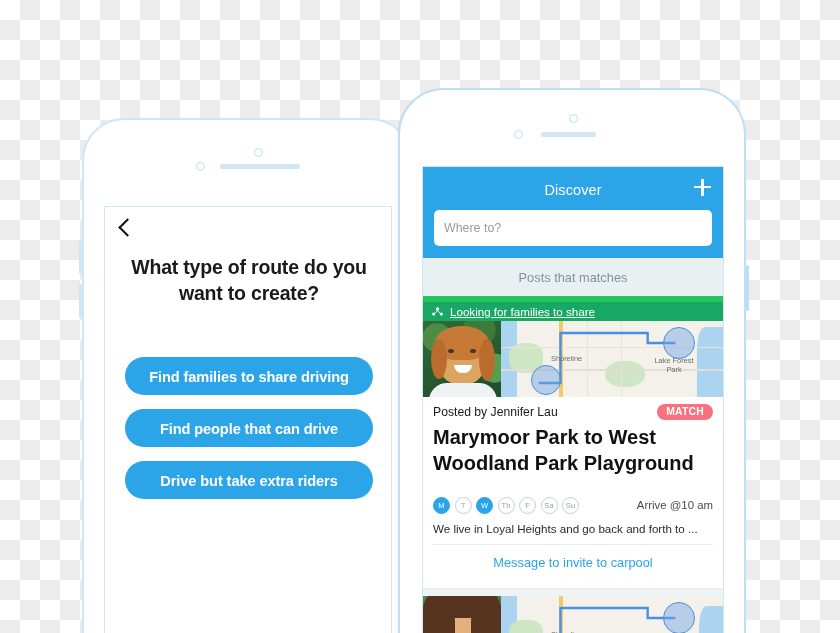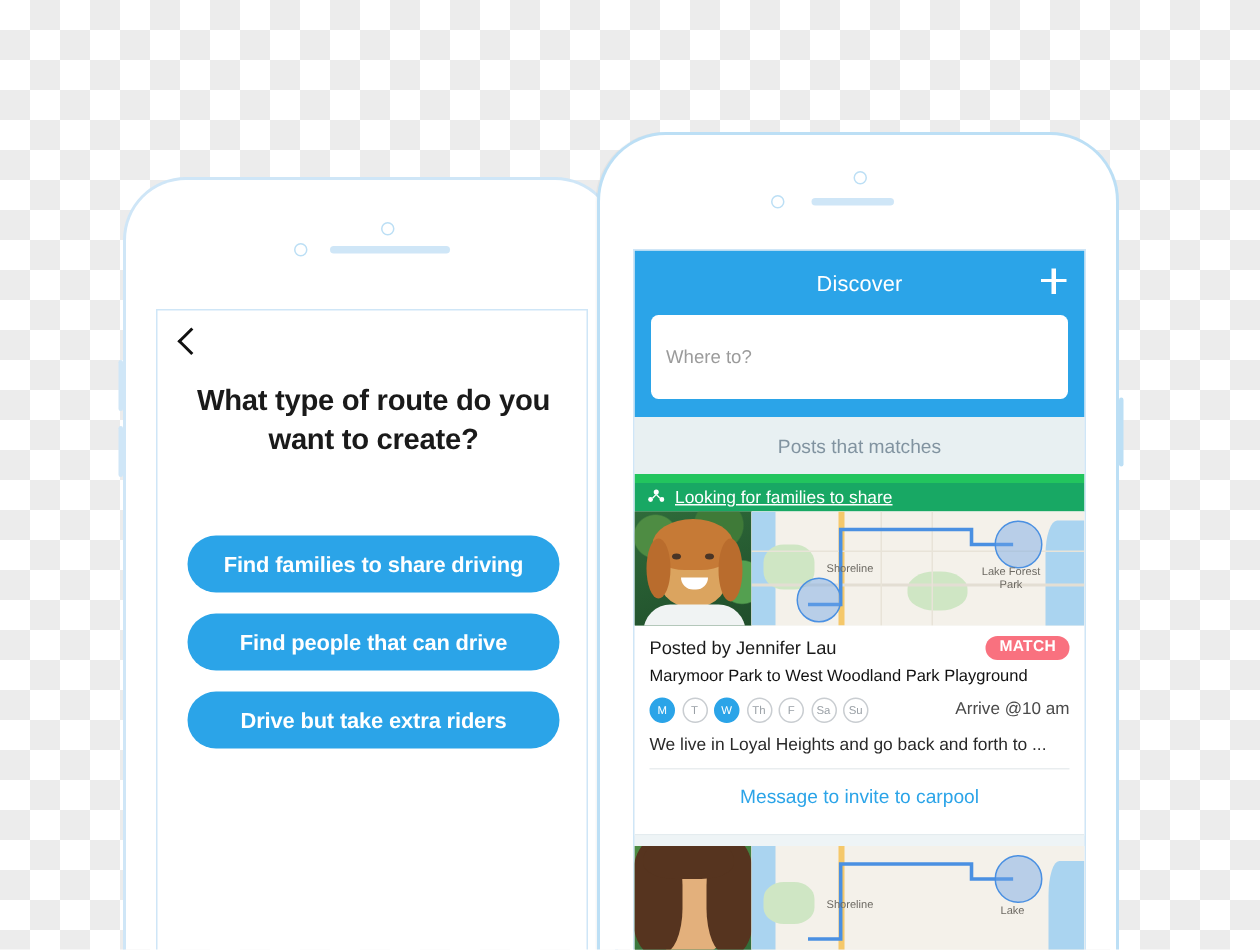--- a/index.html
+++ b/index.html
@@ -62,21 +62,21 @@
   .plus-icon{
     position:absolute;right:12px;top:12px;width:17px;height:17px;cursor:pointer;
   }
   .plus-icon:before,.plus-icon:after{
     content:"";position:absolute;background:#fff;
   }
   .plus-icon:before{left:0;top:7px;width:17px;height:2.2px;}
   .plus-icon:after{top:0;left:7.4px;height:17px;width:2.2px;}
   .search-box{
     margin-top:11px;background:#fff;border-radius:5px;height:28px;line-height:28px;
-    padding:14px 10px;color:#9b9b9b;font-size:12.4px;cursor:text;
+    padding:4px 10px;color:#9b9b9b;font-size:12.4px;cursor:text;
   }
   .posts-band{
     background:#e8f0f2;text-align:center;color:#8193a0;font-size:12.8px;
     padding:12px 0 11px;border-bottom:6px solid #22c55e;
   }
 
   .card{background:#fff;margin-bottom:7px;border-bottom:1px solid #e4ecef;}
   .card-head{height:19px;line-height:19px;padding:0 0 0 9px;color:#fff;font-size:11.6px;text-decoration:underline;}
   .card-head.green{background:#18a864;}
   .card-head.blue{background:#2ba4e8;}
@@ -90,21 +90,21 @@
   .map-area{flex:1;position:relative;overflow:hidden;background:#f2efe9;}
 
   .card-body{padding:7px 10px 9px;}
   .posted-row{display:flex;align-items:center;justify-content:space-between;margin-bottom:4px;}
   .posted-by{font-size:12.2px;color:#1a1a1a;}
   .posted-by b{font-weight:normal;}
   .match-badge{
     background:#f9717f;color:#fff;font-size:10.4px;font-weight:bold;
     border-radius:9px;padding:2px 9px 2.5px;letter-spacing:0.2px;
   }
-  .route-title{font-size:11px;font-weight:normal;color:#111;line-height:1.3;margin-bottom:7px;}
+  .route-title{font-size:20px;font-weight:bold;color:#111;line-height:1.3;margin-bottom:21px;}
   .days-row{display:flex;align-items:center;justify-content:space-between;margin-bottom:8px;}
   .days{display:flex;gap:4.5px;}
   .day{
     width:17px;height:17px;border-radius:50%;box-sizing:border-box;
     font-size:7.6px;display:flex;align-items:center;justify-content:center;
     border:1px solid #c9cdd1;color:#9aa0a6;background:#fff;cursor:pointer;
   }
   .day.on{background:#2ba4e8;border-color:#2ba4e8;color:#fff;}
   .arrive{font-size:11.4px;color:#4a4a4a;}
   .desc{font-size:11.6px;color:#2a2a2a;padding-bottom:9px;border-bottom:1px solid #e9edef;}

